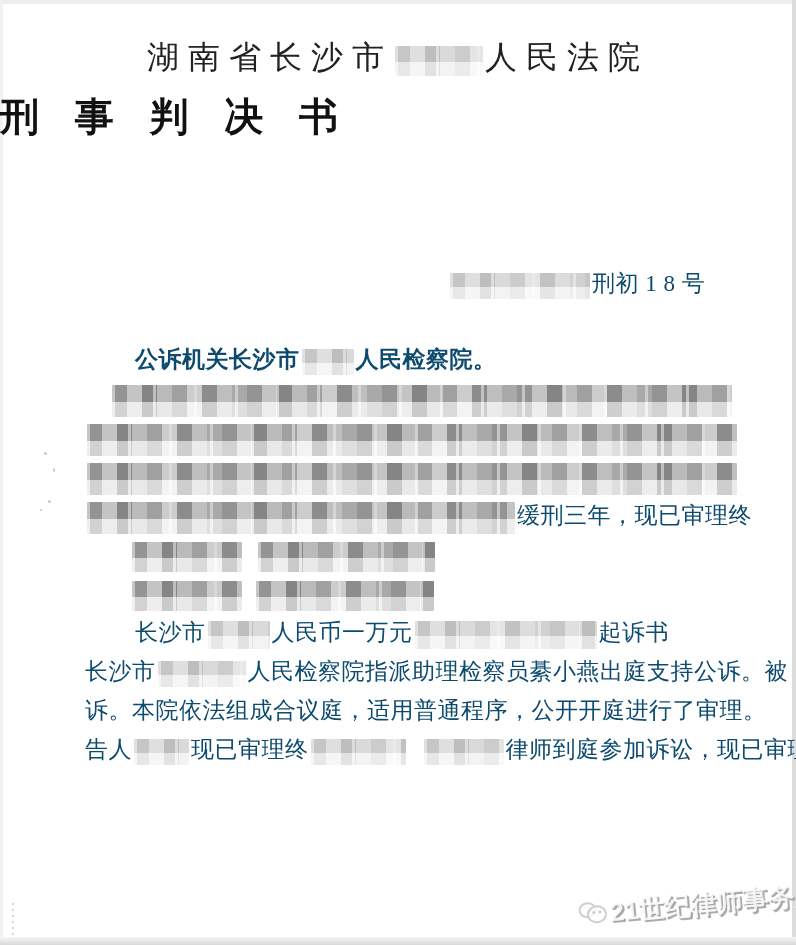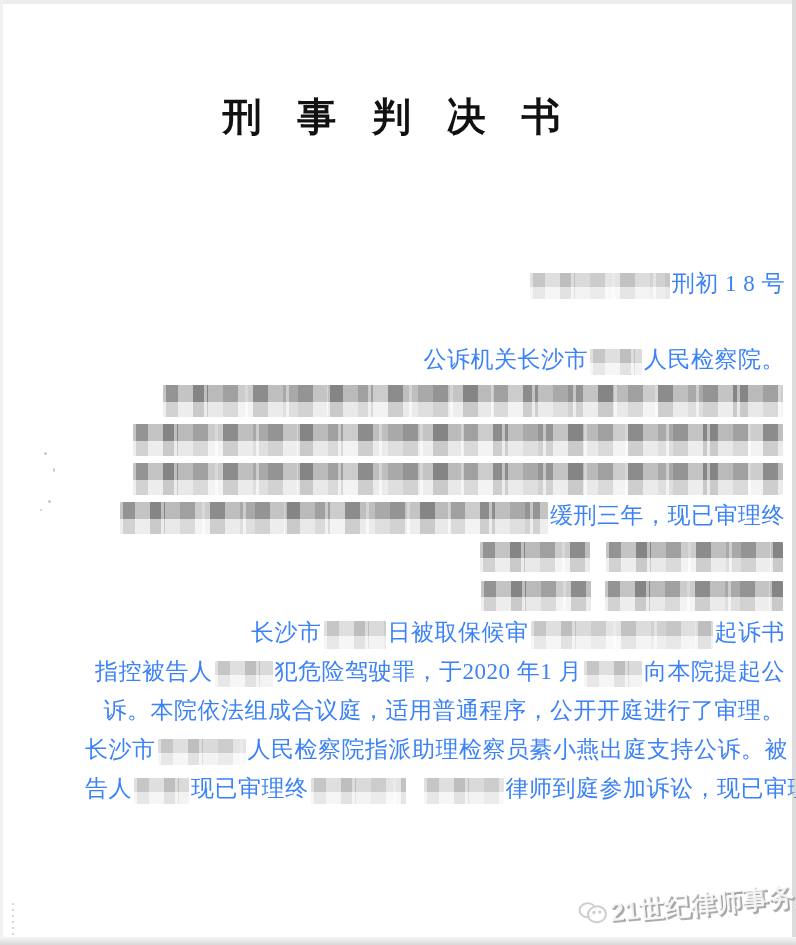--- a/index.html
+++ b/index.html
@@ -22,29 +22,29 @@
     background:repeating-linear-gradient(180deg,#bdbdbd 0 2px,transparent 2px 6px);opacity:.6;}
 
   
   .court-title{
     position:absolute;left:0;top:36px;width:100%;
     text-align:center;font-size:32px;letter-spacing:9px;
     color:#222;white-space:nowrap;
   }
   .doc-title{
     position:absolute;left:0;top:90px;width:100%;
-    text-align:center;font-size:39px;font-weight:bold;letter-spacing:13px;
+    text-align:left;font-size:39px;font-weight:bold;letter-spacing:13px;
     color:#111;white-space:nowrap;
   }
 
   
   .body-lines{
     position:absolute;left:85px;top:264px;width:700px;
     font-size:23px;line-height:39px;letter-spacing:0.5px;
-    white-space:nowrap;color:#3b82f6;text-align:right;
+    white-space:nowrap;color:#0c4a6e;
   }
   .line{height:39px;}
   .hspace{display:inline-block;height:1px;}
 
   
   .redact{
     display:inline-block;vertical-align:middle;margin:0 2px;border-radius:1px;
     filter:blur(.5px);
     background-image:
       linear-gradient(180deg, rgba(0,0,0,.14) 0 52%, rgba(255,255,255,.50) 52% 100%),
@@ -77,36 +77,38 @@
   <div class="edge-top"></div>
   <div class="edge-left"></div>
   <div class="edge-right"></div>
   <div class="edge-bottom"></div>
   <div class="dotline"></div>
   <div class="speck" style="left:44px;top:452px;width:3px;height:3px;"></div>
   <div class="speck" style="left:53px;top:468px;width:2px;height:4px;"></div>
   <div class="speck" style="left:48px;top:500px;width:3px;height:3px;"></div>
   <div class="speck" style="left:40px;top:509px;width:2px;height:2px;"></div>
 
+  <div class="court-title">
+    <span>湖南省长沙市</span><span class="redact r-light" style="width:88px;height:30px;"></span><span>人民法院</span>
+  </div>
 
   <div class="doc-title">刑 事 判 决 书</div>
 
   <div class="body-lines" id="body-lines">
       <div class="line"><span class="hspace" style="width: 363px;"></span><span class="redact r-light" style="width: 140px; height: 26px;"></span><span>刑初 1 8 号</span></div>
-      <div class="line" style="margin-top: 37px;"><span class="hspace" style="width: 50px;"></span><span>公诉机关长沙市</span><span class="redact r-light" style="width: 52px; height: 26px;"></span><span>人民检察院。</span></div>
+      <div class="line" style="margin-top: 37px; font-weight: bold;"><span class="hspace" style="width: 50px;"></span><span>公诉机关长沙市</span><span class="redact r-light" style="width: 52px; height: 26px;"></span><span>人民检察院。</span></div>
       <div class="line"><span class="hspace" style="width: 25px;"></span><span class="redact r-dark" style="width: 620px; height: 32px;"></span></div>
       <div class="line"><span class="redact r-dark" style="width: 650px; height: 32px;"></span></div>
       <div class="line"><span class="redact r-dark" style="width: 650px; height: 32px;"></span></div>
       <div class="line"><span class="redact r-dark" style="width: 428px; height: 32px;"></span><span>缓刑三年，现已审理终</span></div>
       <div class="line"><span class="hspace" style="width: 45px;"></span><span class="redact r-dark" style="width: 110px; height: 30px;"></span><span class="hspace" style="width: 12px;"></span><span class="redact r-dark" style="width: 177px; height: 30px;"></span></div>
       <div class="line"><span class="hspace" style="width: 45px;"></span><span class="redact r-dark" style="width: 110px; height: 30px;"></span><span class="hspace" style="width: 10px;"></span><span class="redact r-dark" style="width: 178px; height: 30px;"></span></div>
-      <div class="line"><span class="hspace" style="width: 50px;"></span><span>长沙市</span><span class="redact r-light" style="width: 62px; height: 28px;"></span><span>日被取保候审</span><span class="redact r-light" style="width: 182px; height: 28px;"></span><span>起诉书</span></div>
-      <div class="line"><span>指控被告人</span><span class="redact r-light" style="width: 58px; height: 26px;"></span><span>犯危险驾驶罪，于2020 年1 月</span><span class="redact r-light" style="width: 58px; height: 26px;"></span><span>向本院提起公</span></div>
+      <div class="line"><span class="hspace" style="width: 50px;"></span><span>长沙市</span><span class="redact r-light" style="width: 62px; height: 28px;"></span><span>人民币一万元</span><span class="redact r-light" style="width: 182px; height: 28px;"></span><span>起诉书</span></div>
+      <div class="line"><span>长沙市</span><span class="redact r-light" style="width: 88px; height: 26px;"></span><span>人民检察院指派助理检察员綦小燕出庭支持公诉。被</span></div>
       <div class="line"><span>诉。本院依法组成合议庭，适用普通程序，公开开庭进行了审理。</span></div>
-      <div class="line"><span>长沙市</span><span class="redact r-light" style="width: 88px; height: 26px;"></span><span>人民检察院指派助理检察员綦小燕出庭支持公诉。被</span></div>
       <div class="line"><span>告人</span><span class="redact r-light" style="width: 55px; height: 26px;"></span><span>现已审理终</span><span class="redact r-light" style="width: 95px; height: 26px;"></span><span class="hspace" style="width: 14px;"></span><span class="redact r-light" style="width: 80px; height: 26px;"></span><span>律师到庭参加诉讼，现已审理终</span></div>
     </div>
 
   <div class="watermark">
     <span class="wm-logo">
       <svg width="30" height="26" viewBox="0 0 30 26">
         <ellipse cx="10" cy="10" rx="8" ry="7" fill="rgba(255,255,255,.8)" stroke="#c3c3c3" stroke-width="2"></ellipse>
         <ellipse cx="19" cy="15" rx="9" ry="8" fill="rgba(255,255,255,.8)" stroke="#c3c3c3" stroke-width="2"></ellipse>
         <circle cx="16" cy="13" r="1.5" fill="#bdbdbd"></circle>
         <circle cx="22" cy="13" r="1.5" fill="#bdbdbd"></circle>

